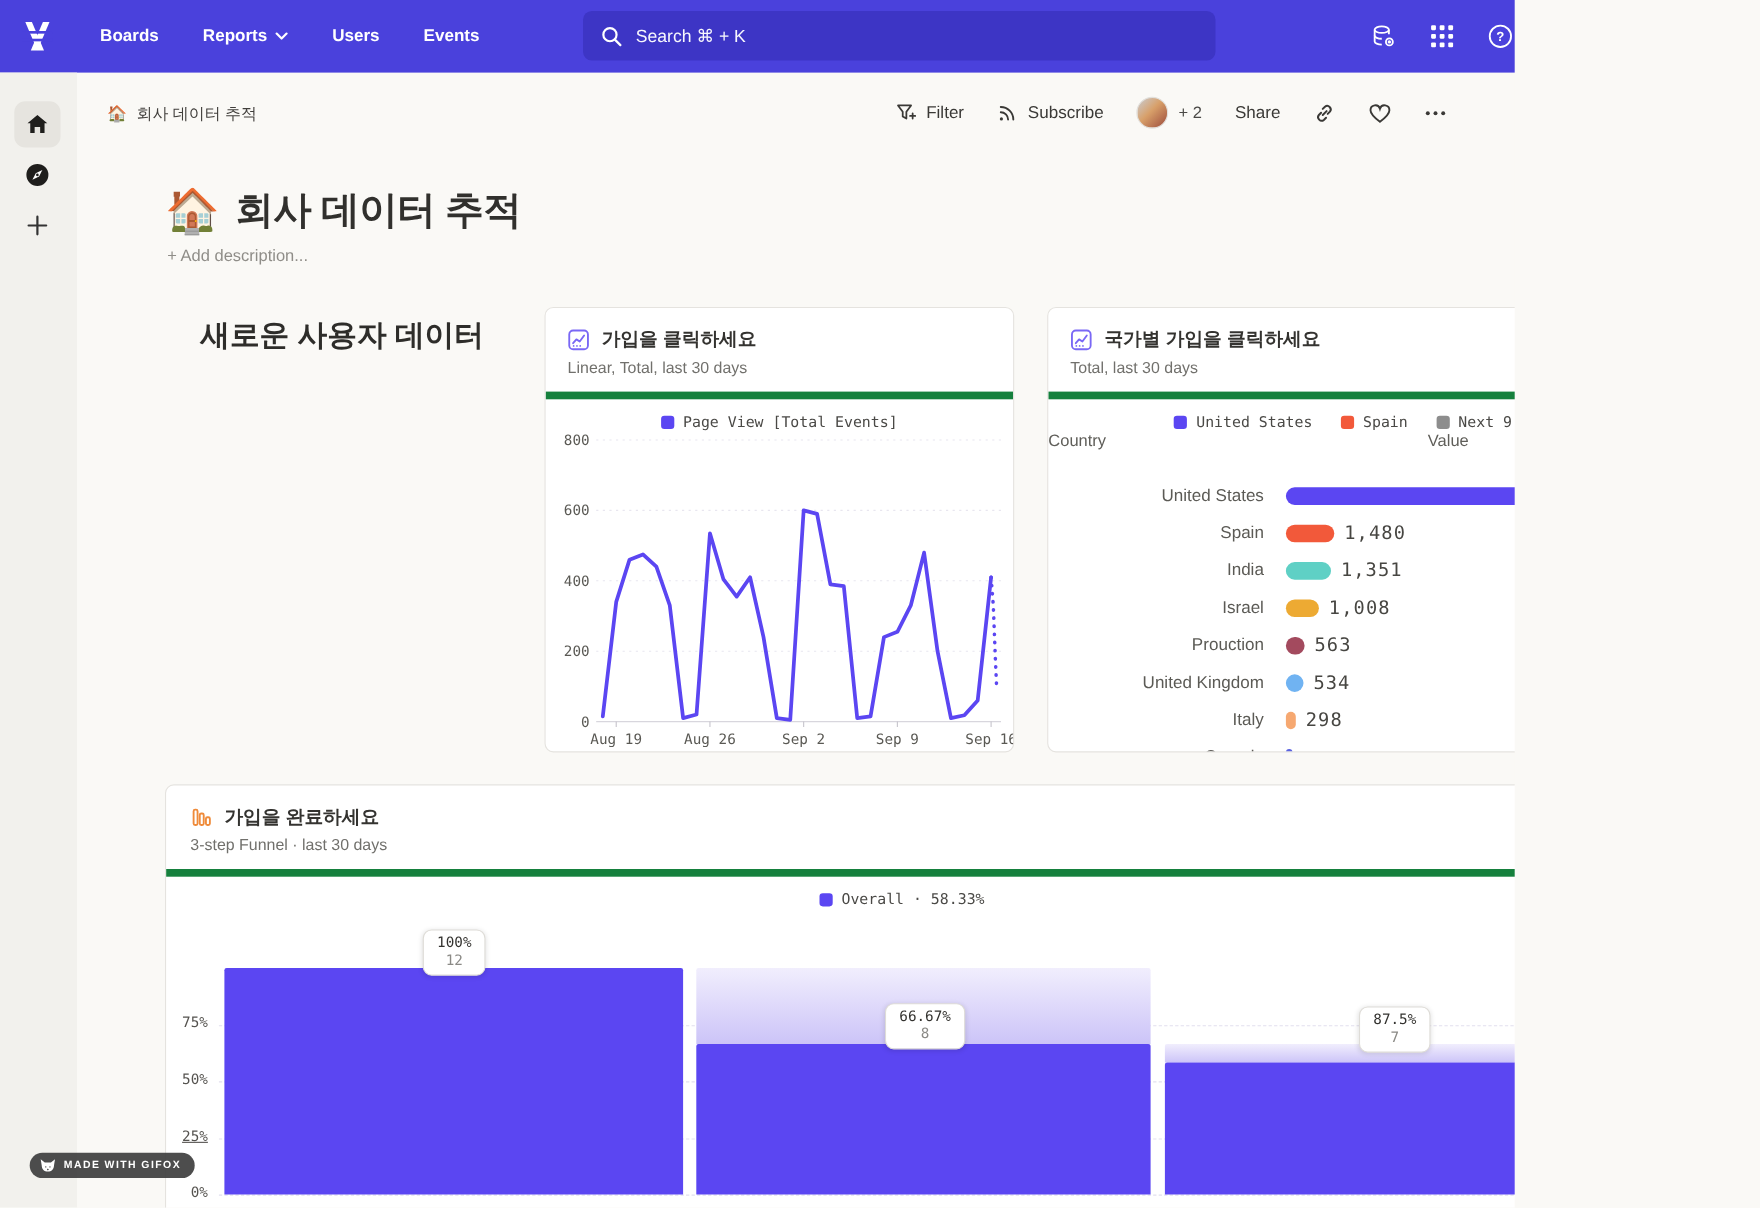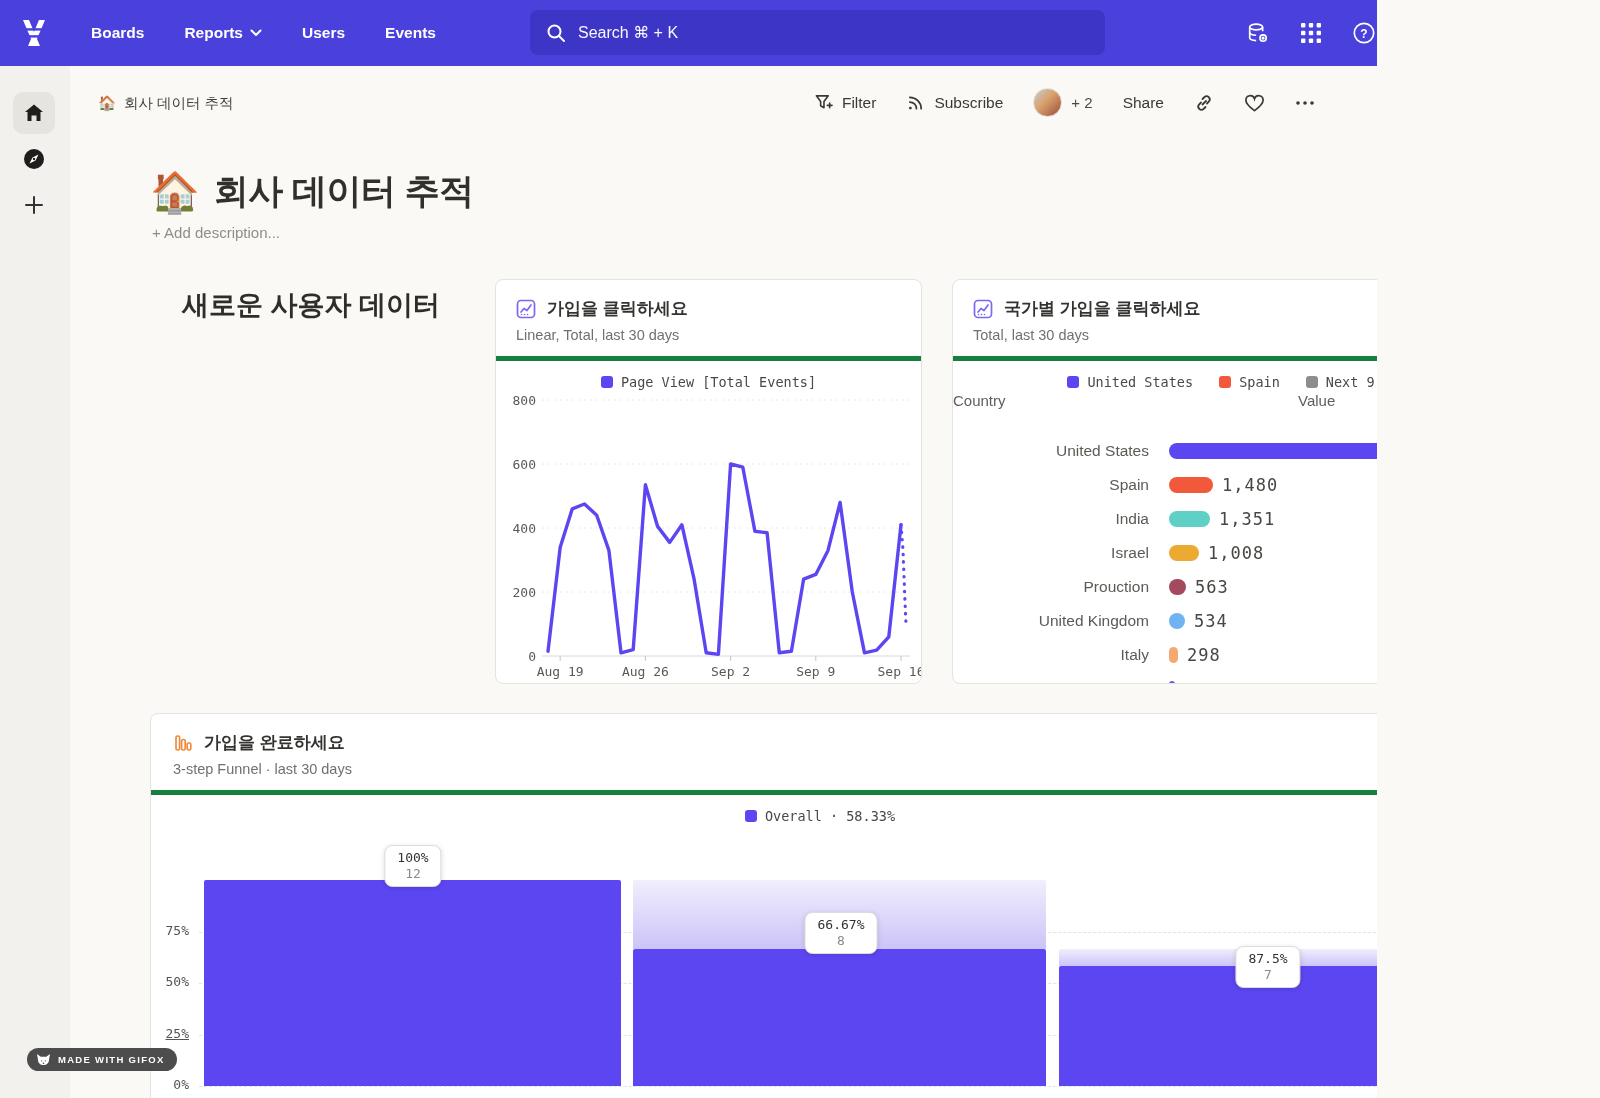--- a/index.html
+++ b/index.html
@@ -37,21 +37,21 @@
   .page-desc { position:absolute; left:152px; top:224px; font-size:15px; color:#8f8d88; cursor:text; }
 
   
   .tblock-h { position:absolute; left:182px; top:287px; font-size:27px; font-weight:700; color:#2e2d2a; }
   .tblock-ul { position:absolute; left:205px; top:341px; list-style:none; }
   .tblock-ul li { font-size:17px; color:#454440; line-height:28px; position:relative; padding-left:20px; }
   .tblock-ul li::before { content:""; position:absolute; left:2px; top:11px; width:6px; height:6px; border-radius:50%; background:#2e2d2a; }
 
   
   .card { position:absolute; background:#ffffff; border:1px solid #e5e3df; border-radius:8px; overflow:hidden; }
-  .card-head { padding:17px 20px 13px 20px; border-bottom:5px solid #15803d; }
+  .card-head { padding:17px 20px 13px 20px; border-bottom:7px solid #15803d; }
   .card-title-row { display:flex; align-items:center; gap:11px; }
   .card-title { font-size:17px; font-weight:700; color:#343330; cursor:pointer; }
   .card-sub { margin-top:7px; font-size:14.5px; color:#71706c; }
   .legend-row { display:flex; align-items:center; justify-content:center; gap:26px; margin-top:13px; }
   .legend-item { display:flex; align-items:center; gap:8px; font-family:"DejaVu Sans Mono",monospace; font-size:13.5px; color:#4a4946; cursor:pointer; }
   .swatch { width:12px; height:12px; border-radius:3px; display:inline-block; }
 
   #card-line { left:495px; top:279px; width:427px; height:405px; }
   #line-svg { position:absolute; left:0; top:100px; width:427px; height:302px; }
   #line-svg text.ax { font-family:"DejaVu Sans Mono",monospace; font-size:13px; fill:#5a5954; }
@@ -380,21 +380,21 @@
     </div>
     <div id="funnel-plot">
       <div class="ftip" style="left:262px; top:131px">
         <div class="l1">100%</div>
         <div class="l2">12</div>
       </div>
       <div class="ftip" style="left:690px; top:198px">
         <div class="l1">66.67%</div>
         <div class="l2">8</div>
       </div>
-      <div class="ftip" style="left:1117px; top:232px">
+      <div class="ftip" style="left:1117px; top:201px">
         <div class="l1">87.5%</div>
         <div class="l2">7</div>
       </div>
     <div class="fgrid" style="top: 217.5px;"></div>
         <div class="fylabel" style="top: 208.5px;">75%</div>
         <div class="fgrid" style="top: 269px;"></div>
         <div class="fylabel" style="top: 260px;">50%</div>
         <div class="fgrid" style="top: 320.5px;"></div>
         <div class="fylabel" style="top: 311.5px; text-decoration: underline;">25%</div>
         <div class="fgrid" style="top: 372px;"></div>

